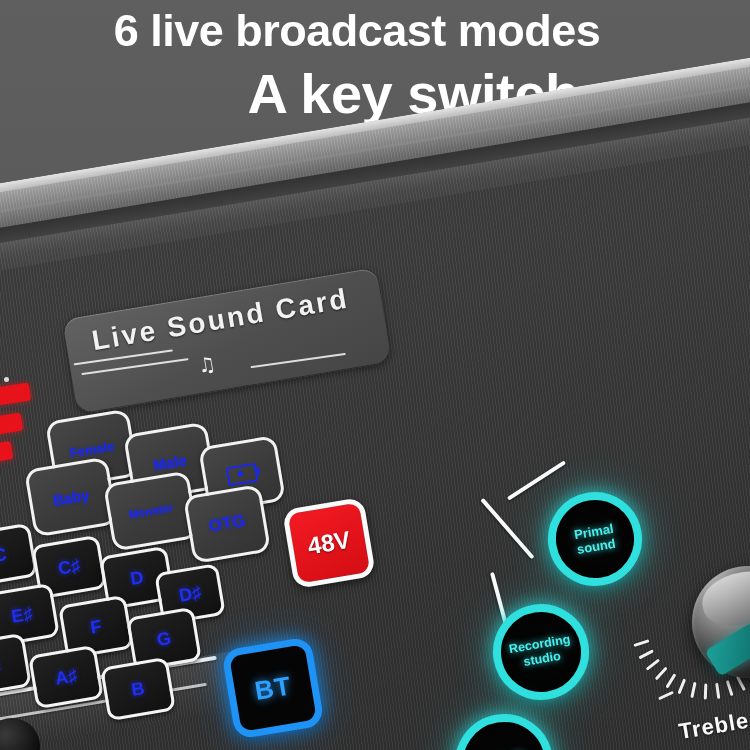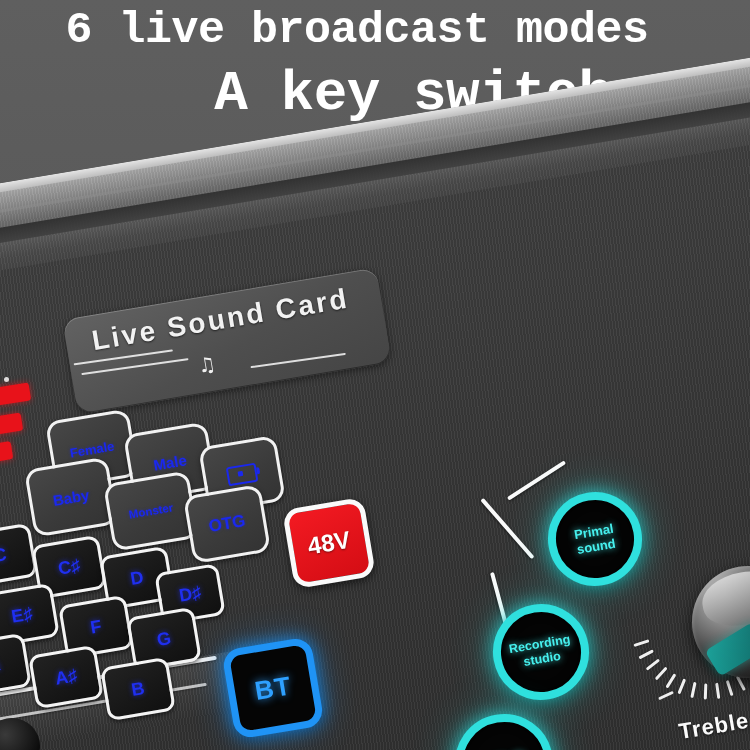--- a/index.html
+++ b/index.html
@@ -13,21 +13,21 @@
 
   
   .bg-panel{
     position:absolute;left:0;top:0;width:750px;height:330px;
     background:linear-gradient(180deg,#5f5f5f 0%,#5b5b5b 60%,#565656 100%);
   }
 
   .title-block{position:absolute;left:0;top:8px;width:750px;text-align:center;}
   .title1,.title2{
     color:#ffffff;font-weight:700;letter-spacing:-0.5px;
-    font-family:Liberation Mono, monospace;
+    font-family:Liberation Sans, sans-serif;
     line-height:1.0;white-space:nowrap;
   }
   .title1{font-size:45px;padding-right:36px;}
   .title2{font-size:56px;margin-top:13px;padding-left:76px;}
 
   .sub-block{position:absolute;left:0;top:160px;width:750px;text-align:center;}
   .sub{
     color:#e9e9e9;font-size:16.5px;line-height:1.15;white-space:nowrap;
     font-family:"Liberation Sans","DejaVu Sans",sans-serif;
   }

